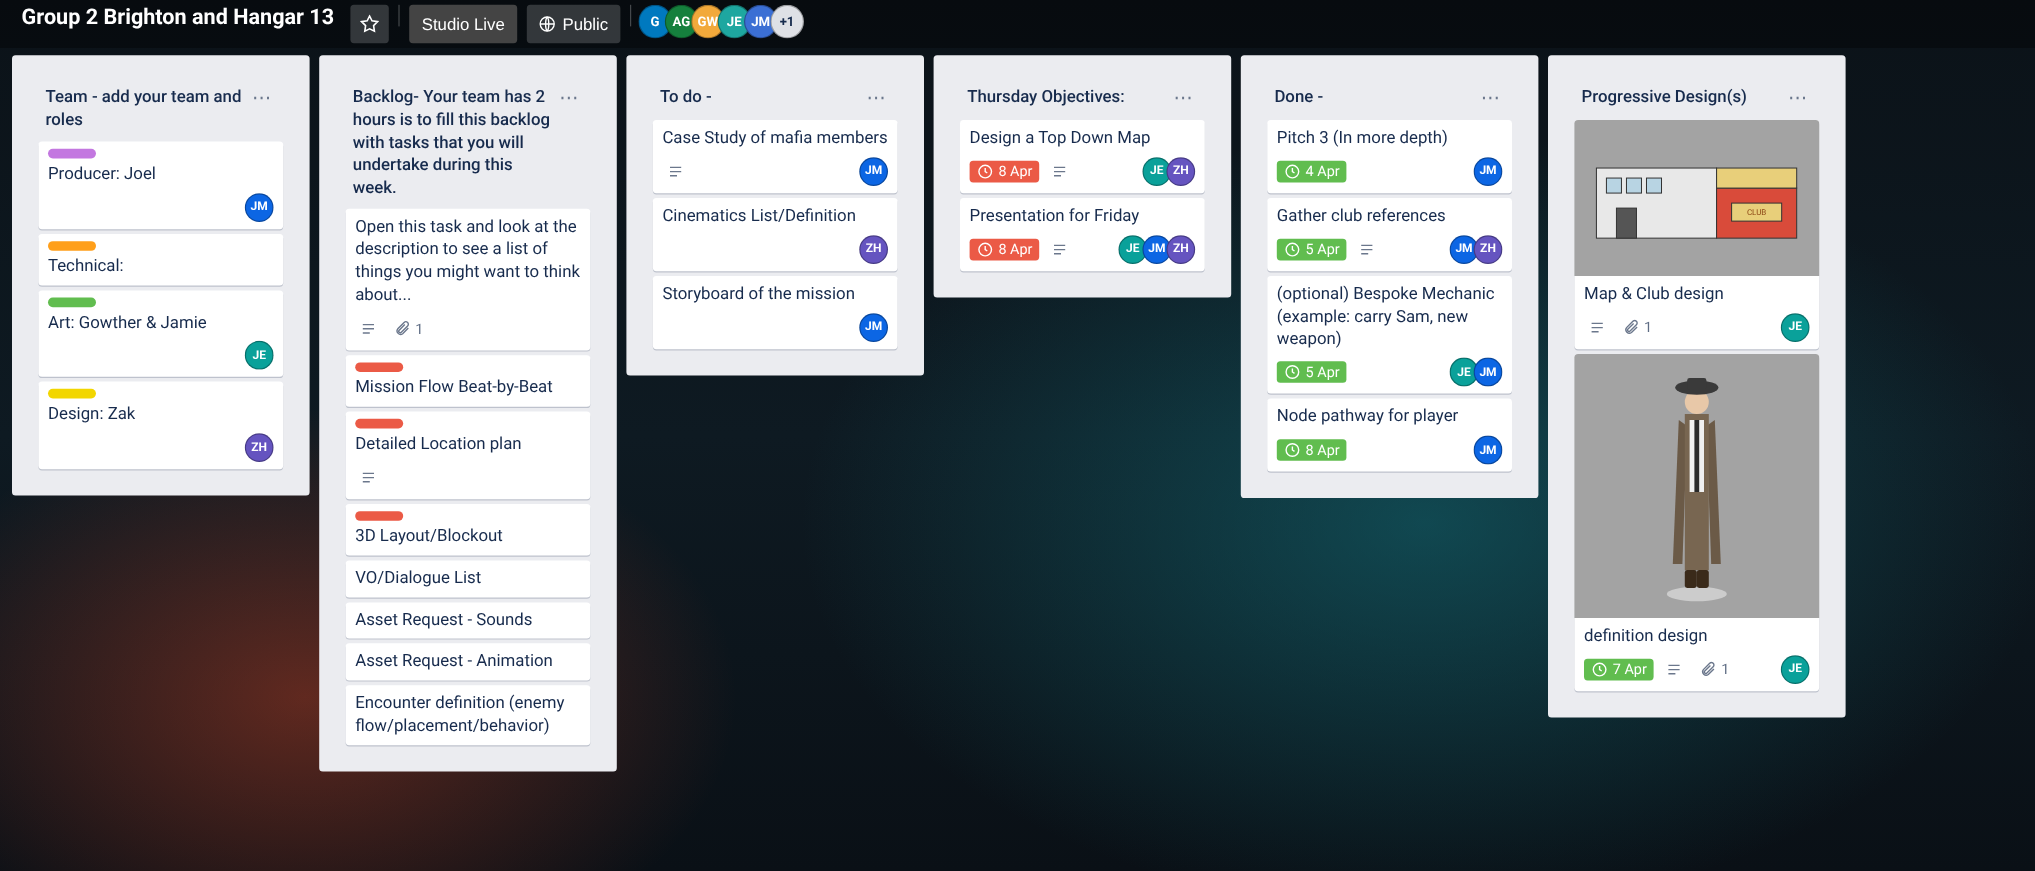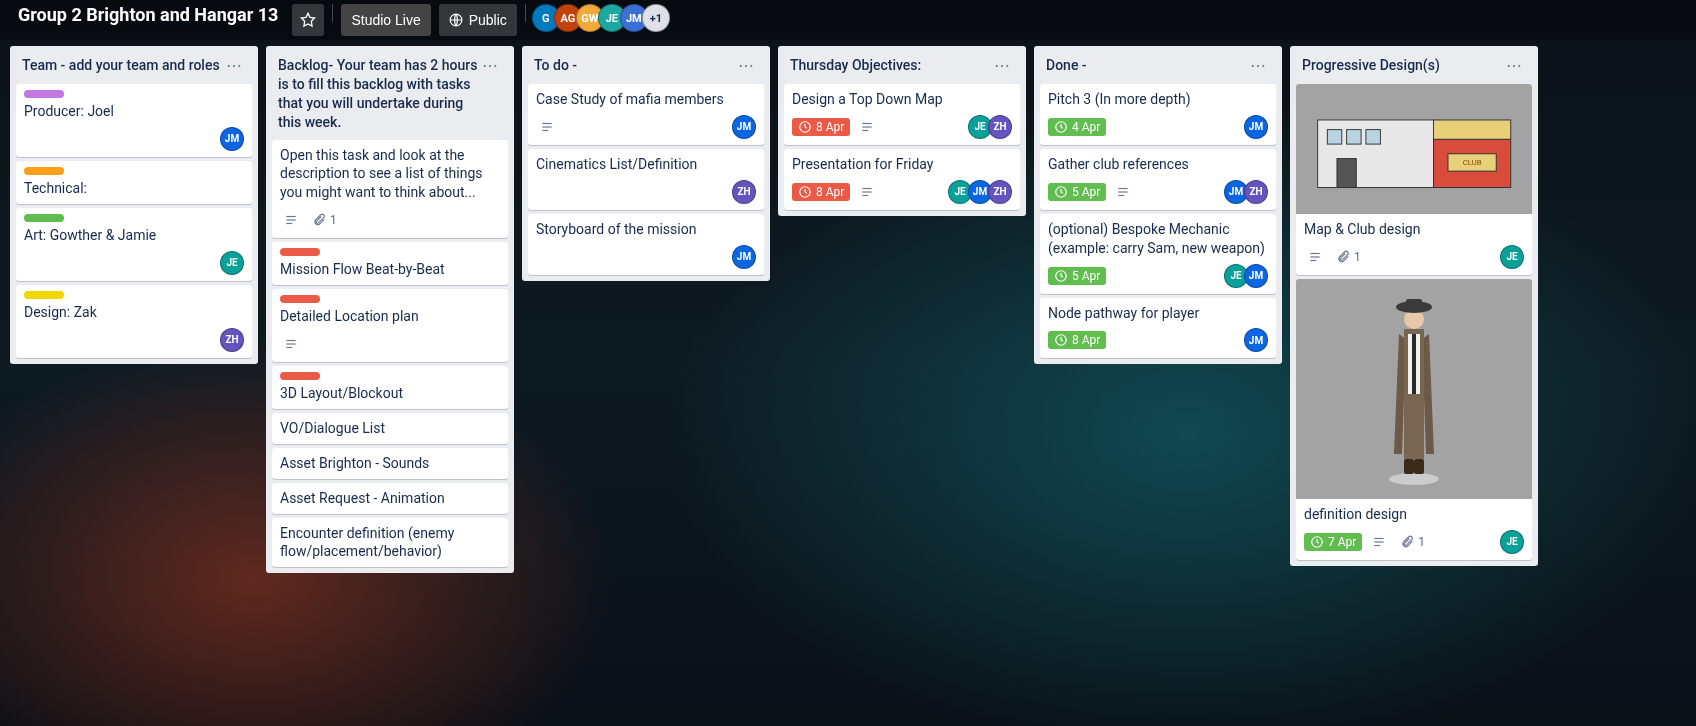--- a/index.html
+++ b/index.html
@@ -46,21 +46,21 @@
 }
 .avatar.small { width: 24px; height: 24px; font-size: 10px; }
 .board {
   position: relative; z-index: 1;
   display: flex; gap: 8px; padding: 6px 10px;
   align-items: flex-start;
 }
 .list {
   background: #ebecf0; border-radius: 3px;
   width: 248px; flex: 0 0 248px;
-  padding: 6px; display: flex; flex-direction: column; gap: 4px;
+  padding: 22px; display: flex; flex-direction: column; gap: 4px;
 }
 .list-header { display: flex; justify-content: space-between; align-items: flex-start; padding: 4px 6px 4px 6px; }
 .list-title { font-size: 14px; font-weight: 500; color: #172b4d; line-height: 1.35; }
 .list-menu { color: #6b778c; cursor: pointer; font-size: 16px; line-height: 1; padding: 2px 4px; }
 .card {
   background: #fff; border-radius: 3px;
   box-shadow: 0 1px 0 rgba(9,30,66,0.2);
   padding: 6px 8px 6px 8px;
   font-size: 14px; color: #172b4d;
   cursor: pointer;
@@ -98,21 +98,21 @@
   <button class="hbtn">
     <svg width="14" height="14" viewBox="0 0 24 24" fill="none" stroke="#fff" stroke-width="2">
         <circle cx="12" cy="12" r="10"></circle>
         <path d="M2 12h20M12 2c3 3 3 17 0 20M12 2c-3 3-3 17 0 20"></path>
       </svg>
     <span>Public</span>
   </button>
   <span class="sep"></span>
   <div class="avatars" id="header-avatars">
       <div class="avatar" style="background: rgb(0, 121, 191);">G</div>
-      <div class="avatar" style="background: #c2410c;">AG</div>
+      <div class="avatar" style="background: #15803d;">AG</div>
       <div class="avatar" style="background: rgb(242, 169, 59);">GW</div>
       <div class="avatar" style="background: rgb(30, 167, 160);">JE</div>
       <div class="avatar" style="background: rgb(59, 111, 212);">JM</div>
       <div class="avatar" style="background: rgb(223, 225, 230); color: rgb(23, 43, 77);">+1</div>
     </div>
 </div>
 
 <div class="board" id="board">
     <div class="list">
       <div class="list-header">
@@ -215,21 +215,21 @@
       <div class="card">
         <div class="card-labels">
           <span class="label-pill" style="background: rgb(235, 90, 70);"></span>
         </div>
         <div class="card-title">3D Layout/Blockout</div>
       </div>
       <div class="card">
         <div class="card-title">VO/Dialogue List</div>
       </div>
       <div class="card">
-        <div class="card-title">Asset Brighton - Sounds</div>
+        <div class="card-title">Asset Request - Sounds</div>
       </div>
       <div class="card">
         <div class="card-title">Asset Request - Animation</div>
       </div>
       <div class="card">
         <div class="card-title">Encounter definition (enemy flow/placement/behavior)</div>
       </div>
     </div>
     <div class="list">
       <div class="list-header">

